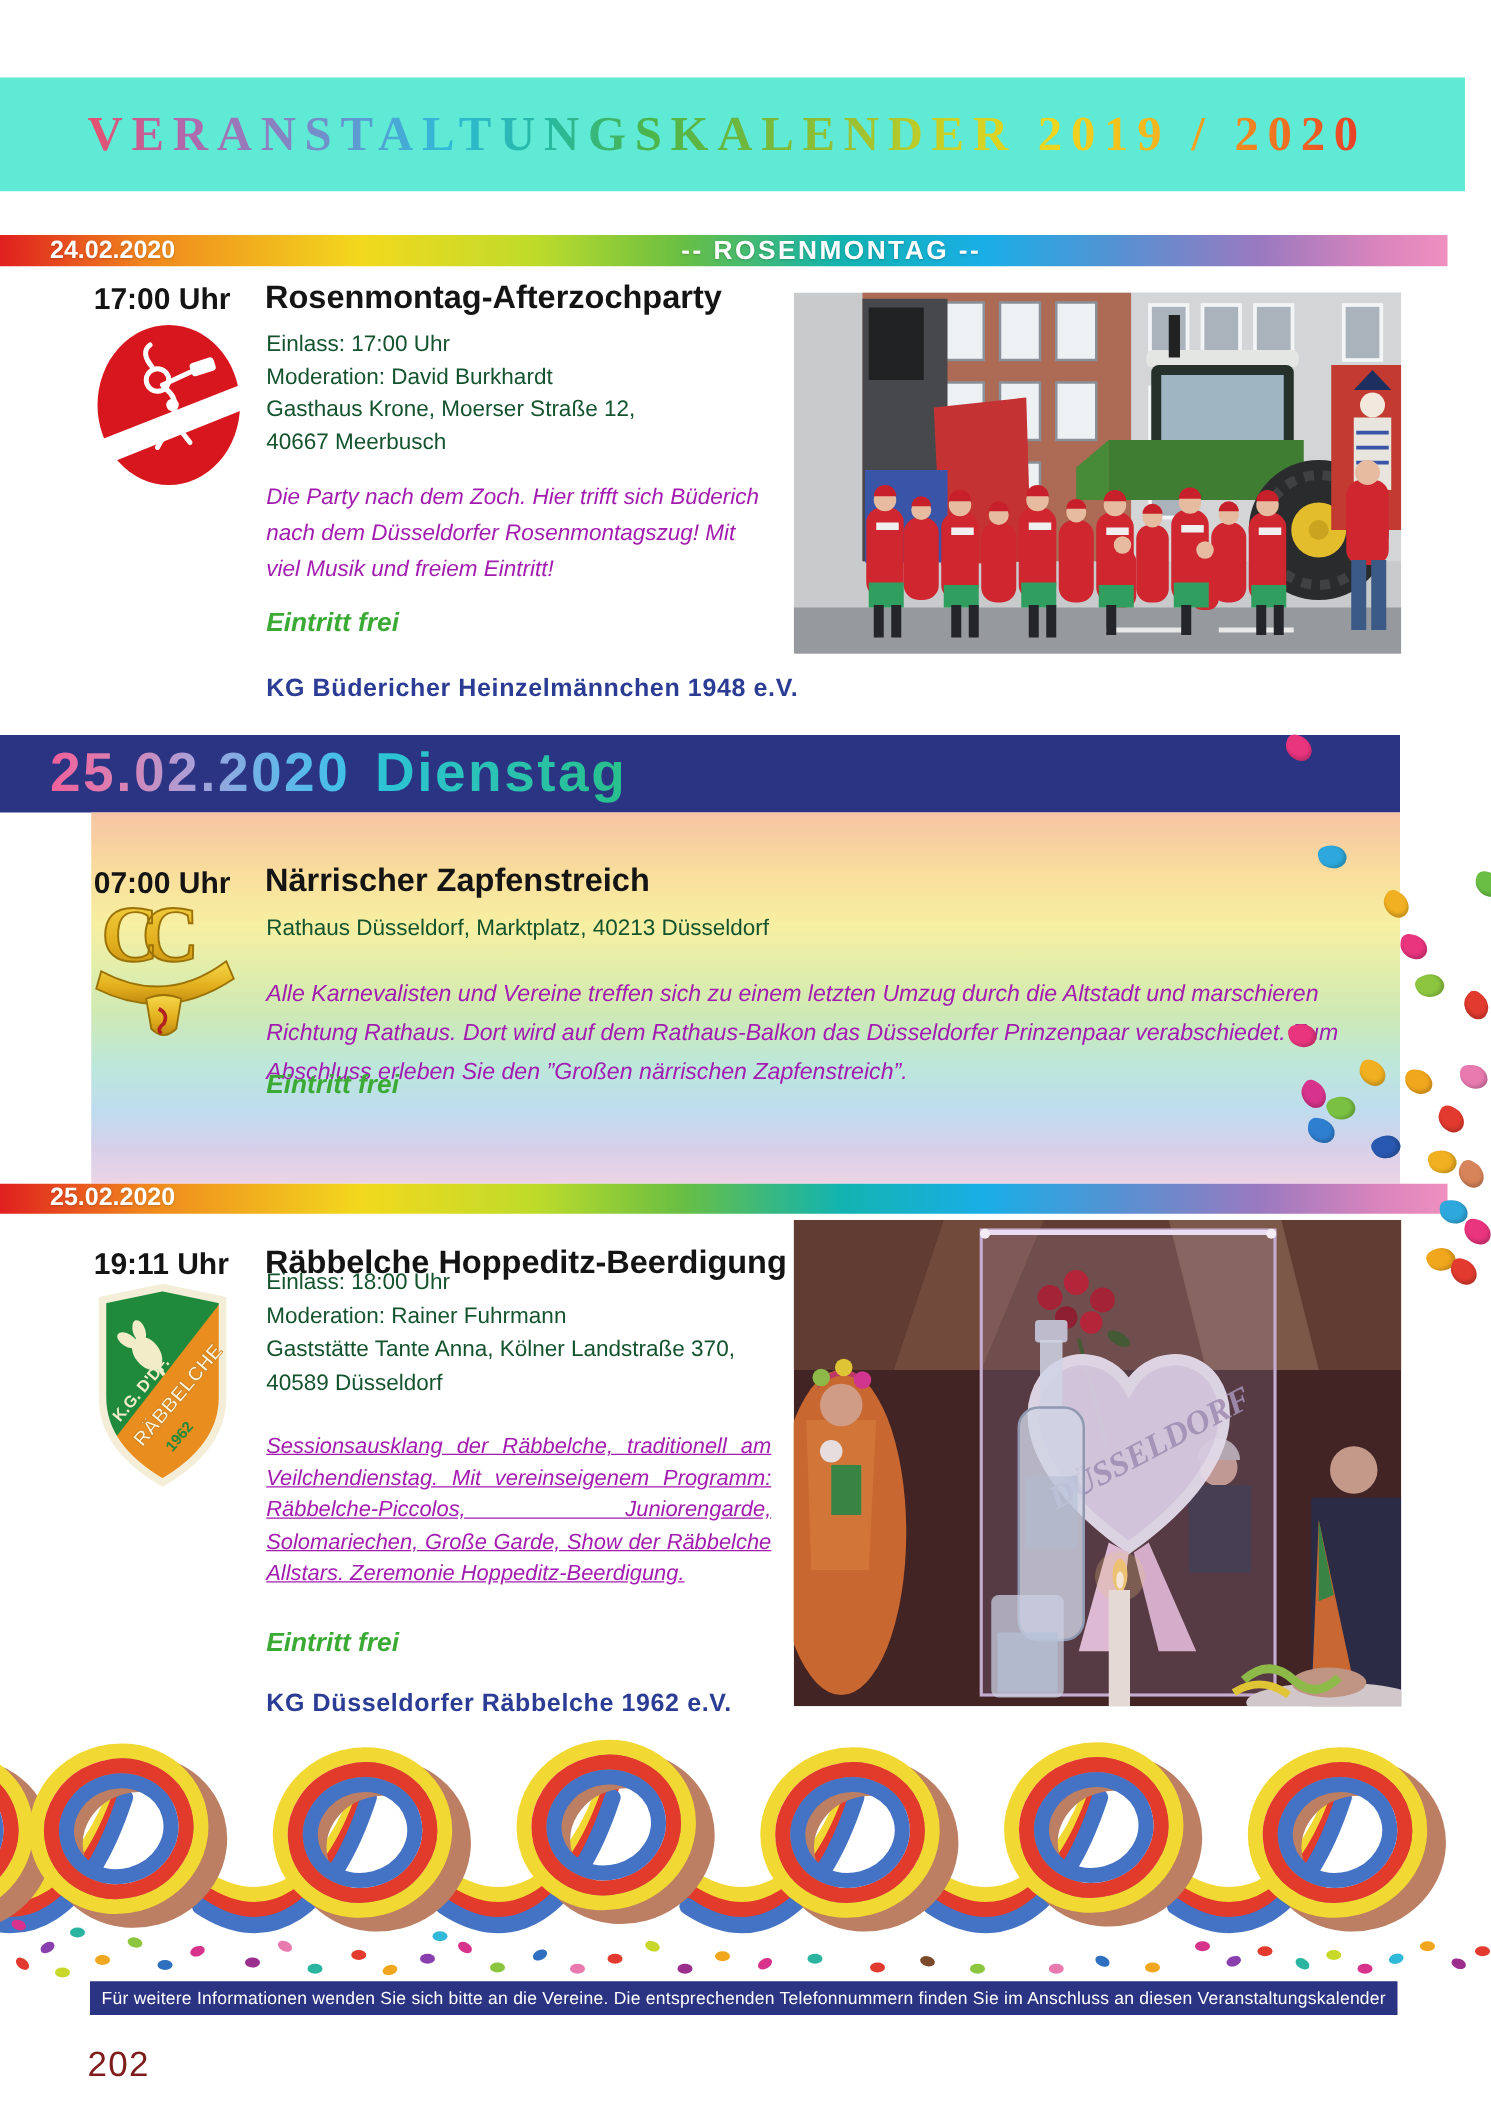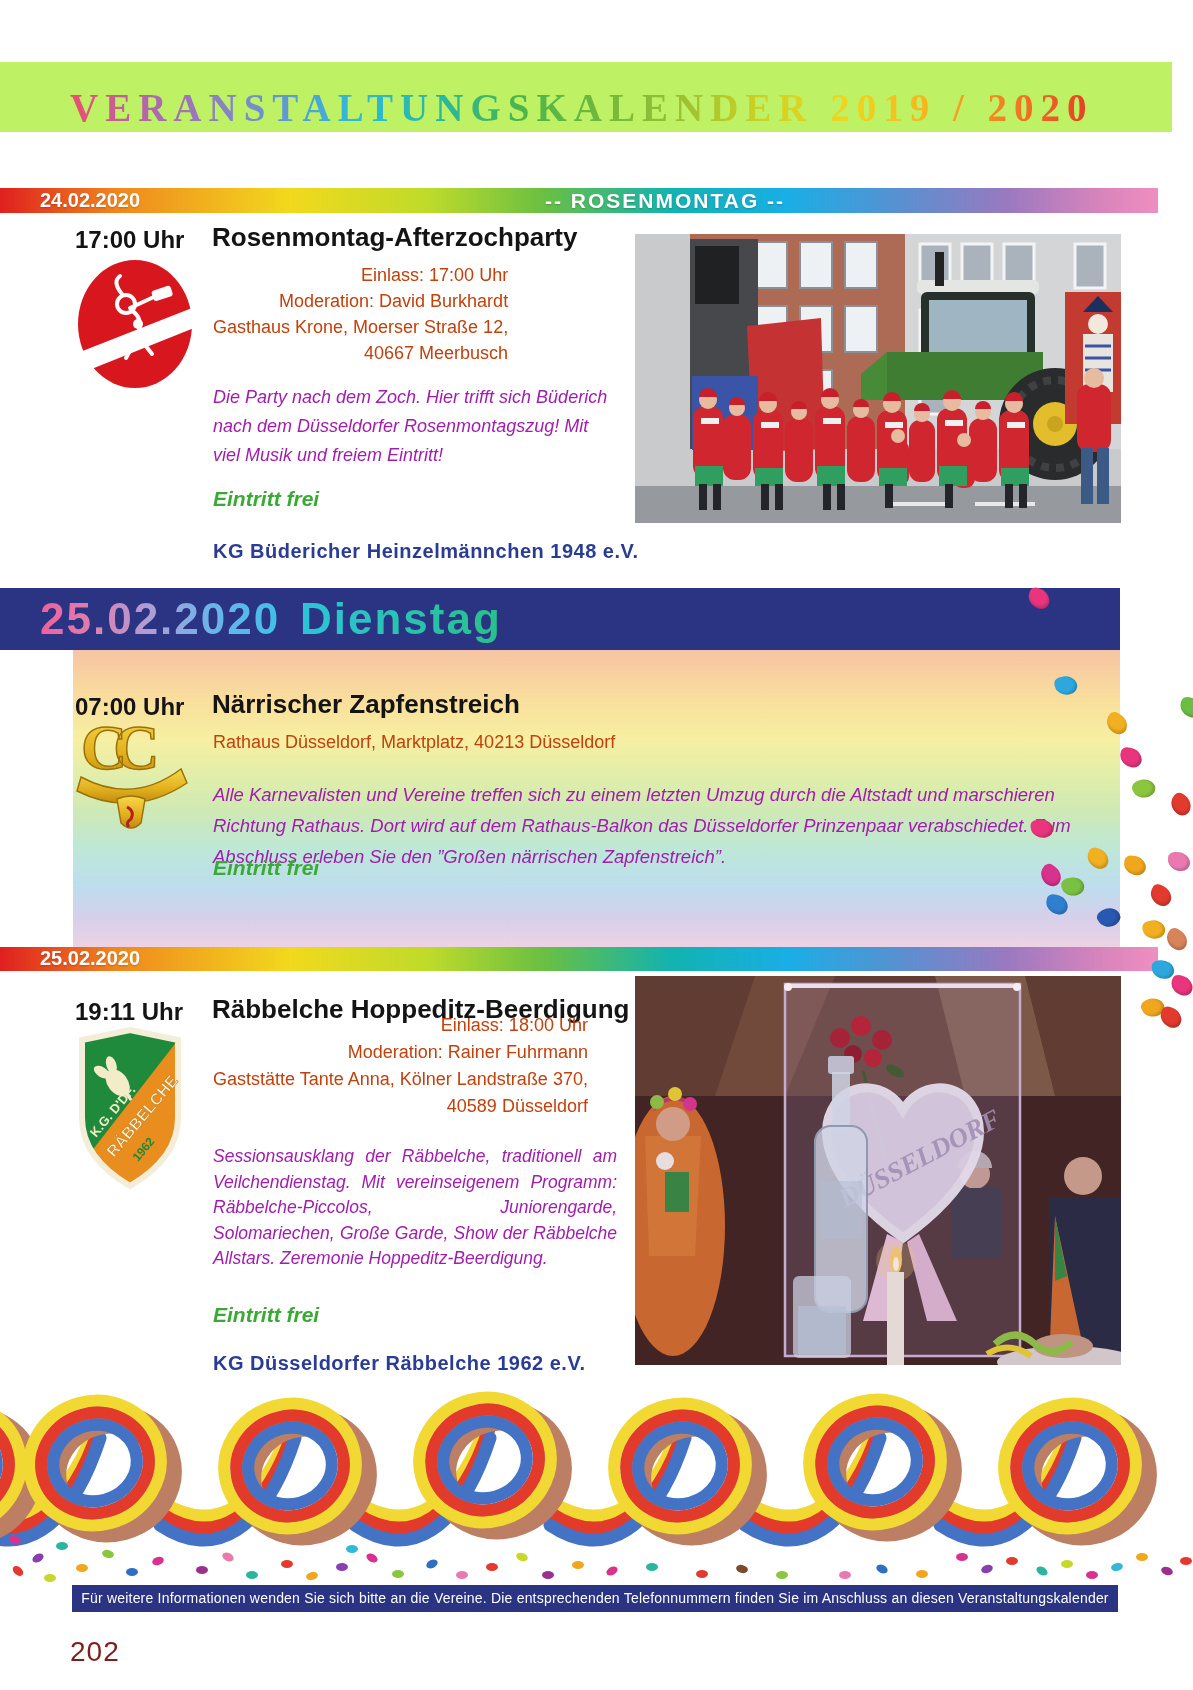--- a/index.html
+++ b/index.html
@@ -1,21 +1,21 @@
 <!DOCTYPE html>
 <html><head>
 <meta charset="utf-8">
 <style>
   html,body{margin:0;padding:0;}
   body{width:1193px;height:1690px;background:#fff;position:relative;overflow:hidden;
        font-family:"Liberation Sans", sans-serif;color:#1a1a1a;}
   .abs{position:absolute;}
 
   
-  .header-bar{left:0;top:62px;width:1172px;height:70px;background:#bef264;}
+  .header-bar{left:0;top:62px;width:1172px;height:91px;background:#5eead4;}
   .header-title{position:absolute;left:70px;top:23px;
     font-family:"Liberation Serif", serif;font-weight:bold;font-size:39px;letter-spacing:7px;
     color:#e8c52a;white-space:nowrap;}
   @supports ((-webkit-background-clip:text) or (background-clip:text)){
     .header-title{
       background:linear-gradient(90deg,#e8506e 0%,#b565a8 7%,#8f7fc0 14%,#5e9ad2 21%,#30b9d8 28%,
         #27b9a0 36%,#4cb54a 44%,#71b83d 52%,#9ec131 60%,#cfd223 68%,#f0d51e 76%,#f6b31f 84%,
         #f07c20 92%,#e83a28 100%);
       -webkit-background-clip:text;background-clip:text;color:transparent;}
   }
@@ -37,21 +37,21 @@
   @supports ((-webkit-background-clip:text) or (background-clip:text)){
     .day-date{background:linear-gradient(90deg,#f0609a 0%,#d884b4 25%,#a9a0d8 48%,#6fb3e8 70%,#3fc0e8 100%);
       -webkit-background-clip:text;background-clip:text;color:transparent;}
     .day-name{background:linear-gradient(90deg,#2cc4d8 0%,#28c08a 100%);
       -webkit-background-clip:text;background-clip:text;color:transparent;}
   }
 
   
   .ev-time{font-weight:bold;font-size:24px;color:#141414;}
   .ev-title{font-weight:bold;font-size:26px;color:#141414;white-space:nowrap;}
-  .ev-details{font-size:18px;line-height:26px;color:#c2410c;text-align:right;}
+  .ev-details{font-size:18px;line-height:26px;color:#14532d;}
   .ev-desc{font-style:italic;font-size:18px;line-height:29px;color:#a21caf;}
   .admission{color:#3aaa35;font-weight:bold;font-style:italic;font-size:21px;}
   .organizer{color:#2b3c95;font-weight:bold;font-size:20px;letter-spacing:0.5px;white-space:nowrap;}
 
   
   .grad-panel{left:73px;top:650px;width:1047px;height:297px;
     background:linear-gradient(180deg,#f7c4a4 0%,#f9e09c 18%,#f7efa2 30%,#e2eeaa 42%,#cfe9b4 54%,
       #bde7da 68%,#bedcee 80%,#d6d0ea 90%,#ecd3e4 100%);}
 
   
@@ -293,21 +293,21 @@
   <text x="64" y="136" transform="rotate(-50 64 136)" font-size="12" font-weight="bold" fill="#1f8a3c">1962</text>
 </svg>
 
 <div class="abs ev-details" style="left:213px;top:1012px;line-height:27px;">
   <div>Einlass: 18:00 Uhr</div>
   <div>Moderation: Rainer Fuhrmann</div>
   <div>Gaststätte Tante Anna, Kölner Landstraße 370,</div>
   <div>40589 Düsseldorf</div>
 </div>
 
-<div class="abs ev-desc" style="left:213px;top:1144px;width:404px;font-size:17.5px;line-height:25.5px;text-align:justify;">Sessionsausklang der Räbbelche, traditionell am Veilchendienstag. Mit vereinseigenem Programm: Räbbelche-Piccolos, Juniorengarde, Solomariechen, Große Garde, Show der Räbbelche Allstars. Zeremonie Hoppeditz-Beerdigung.</div>
+<div class="abs ev-desc" style="left:213px;top:1144px;width:404px;font-size:17.5px;line-height:25.5px;text-align:justify;text-decoration:underline;">Sessionsausklang der Räbbelche, traditionell am Veilchendienstag. Mit vereinseigenem Programm: Räbbelche-Piccolos, Juniorengarde, Solomariechen, Große Garde, Show der Räbbelche Allstars. Zeremonie Hoppeditz-Beerdigung.</div>
 <div class="abs admission" style="left:213px;top:1303px;">Eintritt frei</div>
 <div class="abs organizer" style="left:213px;top:1352px;text-align:right;">KG Düsseldorfer Räbbelche 1962 e.V.</div>
 
 <svg class="abs" style="left:635px;top:976px;" width="486" height="389" viewBox="0 0 486 389">
   <rect width="486" height="389" fill="#3a2018"></rect>
   <rect x="0" y="0" width="486" height="120" fill="#5c3a26"></rect>
   <polygon points="120,0 200,0 150,120 80,120" fill="#6e4a32"></polygon>
   <polygon points="300,0 390,0 420,120 330,120" fill="#7a5a40"></polygon>
 
   <ellipse cx="38" cy="250" rx="52" ry="130" fill="#cf6a24"></ellipse>

